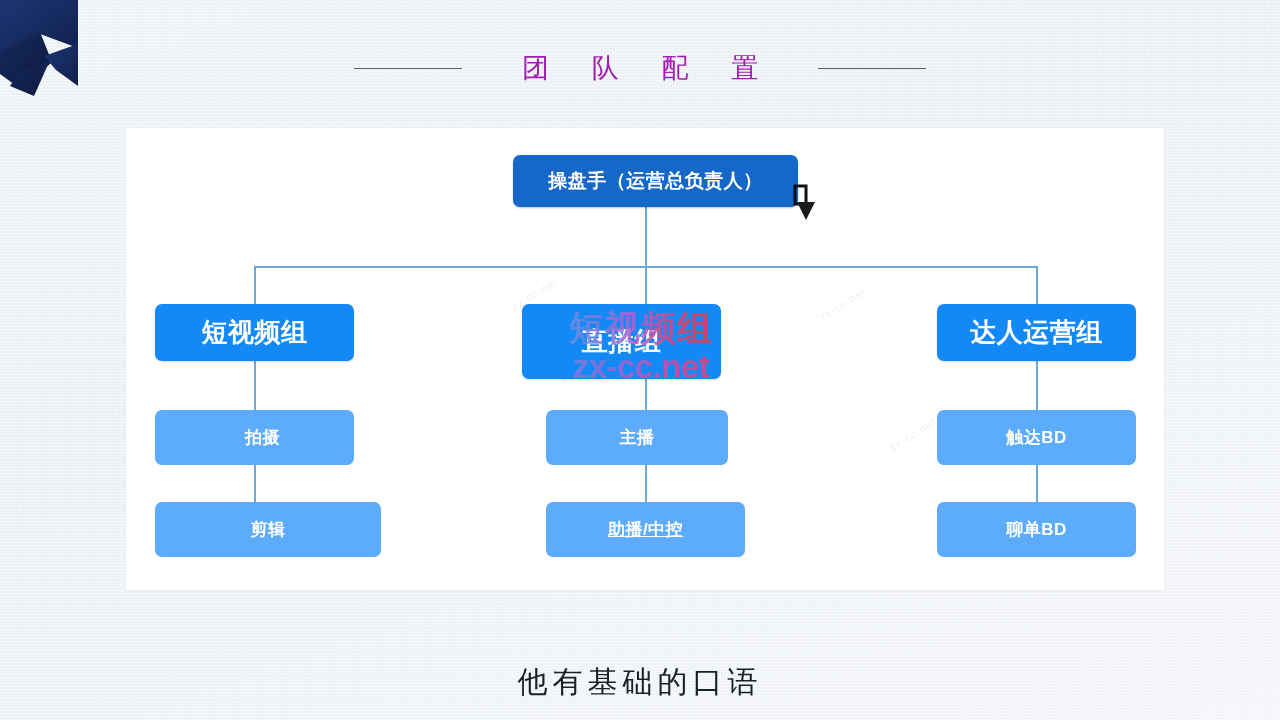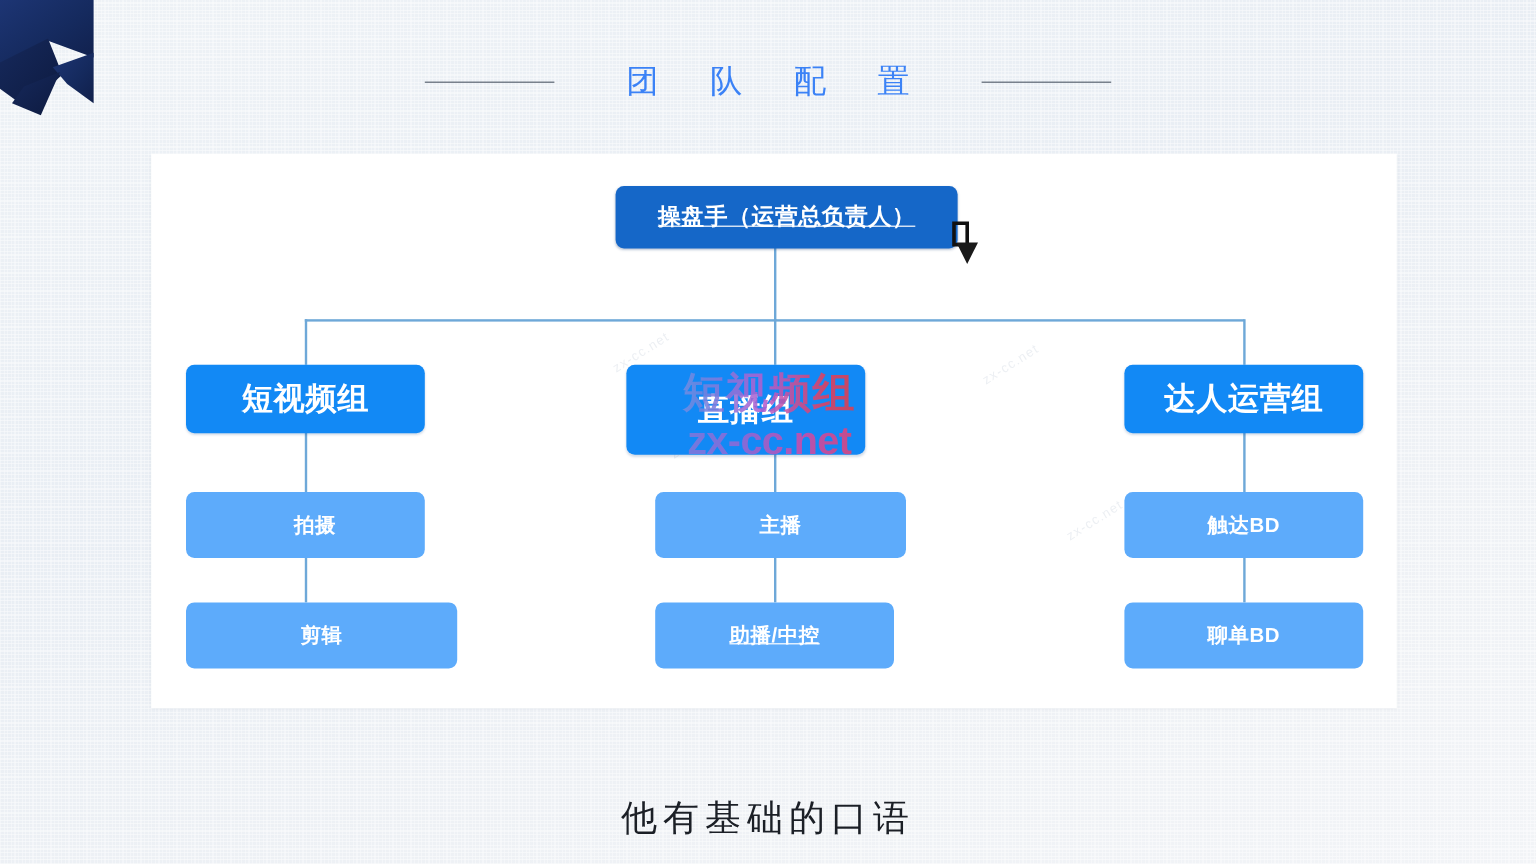--- a/index.html
+++ b/index.html
@@ -50,21 +50,21 @@
   }
   .rule {
     width: 108px;
     height: 1px;
     background: #5a6472;
   }
   .slide-title {
     font-family: "Liberation Serif", "DejaVu Serif", serif;
     font-size: 27px;
     letter-spacing: 18px;
-    color: #3b82f6;
+    color: #a21caf;
     white-space: nowrap;
     padding-left: 18px;
   }
 
   
   .card {
     position: absolute;
     left: 126px;
     top: 128px;
     width: 1038px;
@@ -227,28 +227,28 @@
 
   <div class="conn v" style="left:128px; top:232px; height:50px;"></div>
   <div class="conn v" style="left:128px; top:337px; height:37px;"></div>
 
   <div class="conn v" style="left:519px; top:232px; height:50px;"></div>
   <div class="conn v" style="left:519px; top:337px; height:37px;"></div>
 
   <div class="conn v" style="left:910px; top:232px; height:50px;"></div>
   <div class="conn v" style="left:910px; top:337px; height:37px;"></div>
 
-  <div class="node root" style="left:387px; top:27px; width:285px; height:52px;text-decoration:underline;">操盘手（运营总负责人）</div>
+  <div class="node root" style="left:387px; top:27px; width:285px; height:52px;">操盘手（运营总负责人）</div>
 
   <div class="node level1" style="left:29px; top:176px; width:199px; height:57px;">短视频组</div>
   <div class="node level1" style="left:396px; top:176px; width:199px; height:75px;">直播组</div>
   <div class="node level1" style="left:811px; top:176px; width:199px; height:57px;">达人运营组</div>
 
   <div class="node level2" style="left:29px; top:282px; width:199px; height:55px;padding-left:16px;">拍摄</div>
-  <div class="node level2" style="left:420px; top:282px; width:209px; height:55px;">主播</div>
+  <div class="node level2" style="left:420px; top:282px; width:182px; height:55px;">主播</div>
   <div class="node level2" style="left:811px; top:282px; width:199px; height:55px;">触达BD</div>
 
   <div class="node level2" style="left:29px; top:374px; width:226px; height:55px;">剪辑</div>
   <div class="node level2" style="left:420px; top:374px; width:199px; height:55px;text-decoration:underline;">助播/中控</div>
   <div class="node level2" style="left:811px; top:374px; width:199px; height:55px;">聊单BD</div>
 </div>
 
 <div class="wm-main">
   <div class="wm-cn">短视频组</div>
   <div class="wm-en">zx-cc.net</div>

